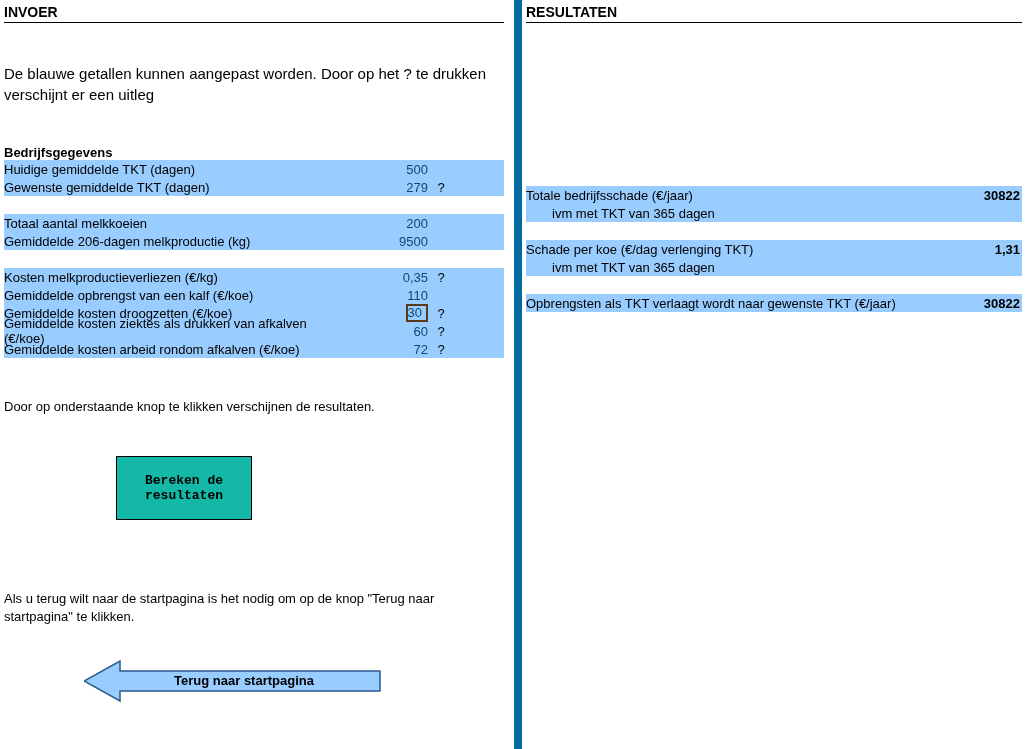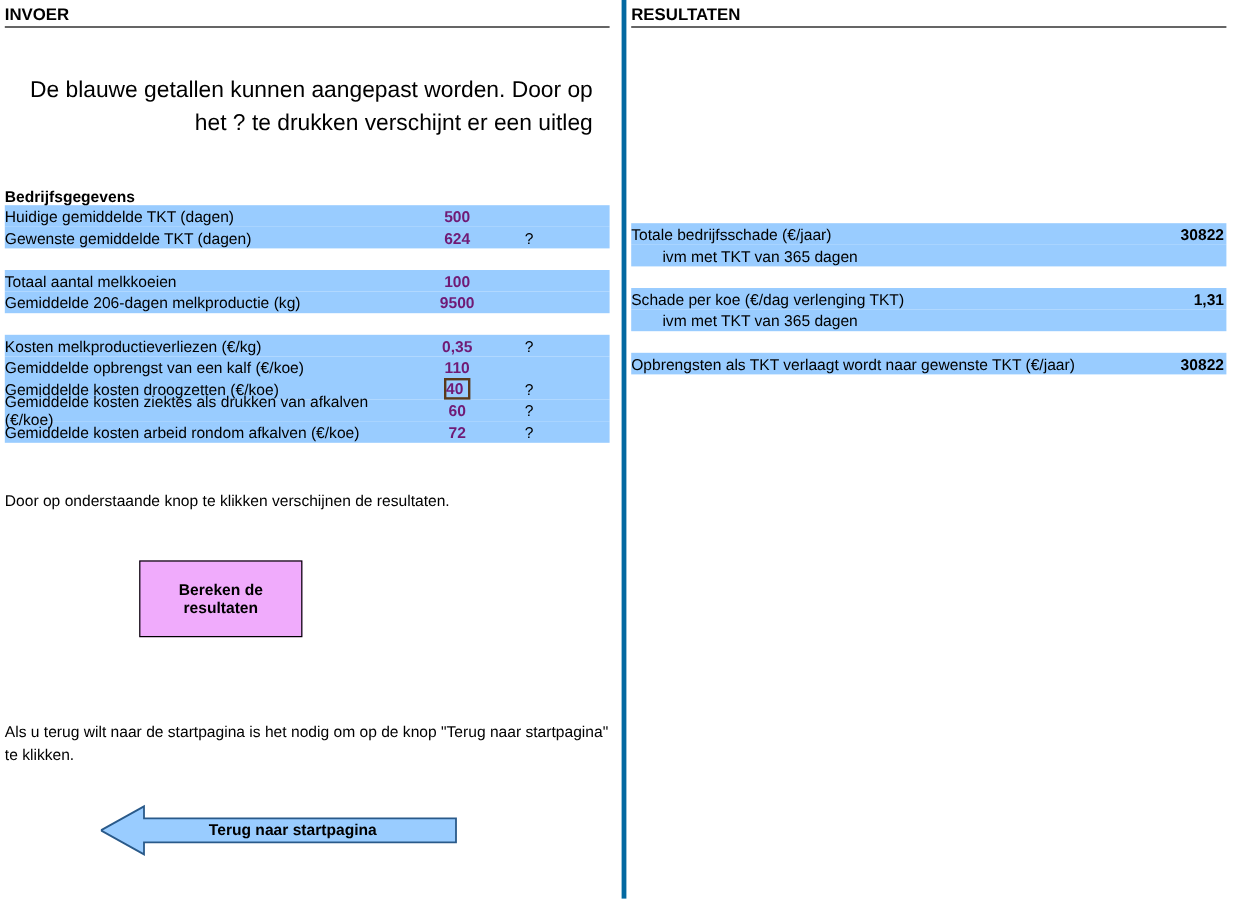--- a/index.html
+++ b/index.html
@@ -12,41 +12,40 @@
       height: 749px;
       position: relative;
     }
     .container {
       display: flex;
       width: 100%;
       height: 100%;
     }
     .left-pane {
       width: 522px;
-      border-right: 4px solid #0369a1;
+      border-right: 8px solid #0369a1;
       padding: 4px 10px 10px 4px;
       position: relative;
     }
     .right-pane {
       flex: 1;
       padding: 4px 10px 0 4px;
     }
     .header {
       font-weight: bold;
       font-size: 14px;
       border-bottom: 1px solid #000;
       padding-bottom: 2px;
       margin-bottom: 40px;
     }
     .instruction {
-      font-size: 19px;
+      font-size: 15px;
       margin-bottom: 40px;
       line-height: 1.4;
       max-width: 490px;
-      text-align: right;
     }
     .section-title {
       font-weight: bold;
       font-size: 13px;
       margin-bottom: 0;
     }
     .row {
       display: flex;
       align-items: center;
       height: 18px;
@@ -55,21 +54,21 @@
     .row.blue { background: #99ccff; }
     .row .label {
       width: 330px;
       padding-left: 0;
     }
     .row .value {
       width: 100px;
       text-align: right;
       padding-right: 6px;
     }
-    .row .value.blue-text { color: #701a75; font-weight: bold; text-align: center; }
+    .row .value.blue-text { color: #0c4a6e; font-weight: normal; }
     .row .result-value {
       text-align: right;
       font-weight: bold;
       width: 60px;
       margin-left: auto;
       padding-right: 2px;
     }
     .row .help {
       width: 14px;
       text-align: center;
@@ -87,30 +86,31 @@
       border: 2px solid #5a3a1a;
       display: inline-block;
       height: 18px;
       line-height: 14px;
       padding-right: 4px;
     }
     .button-calc {
       width: 136px;
       height: 64px;
       border: 1px solid #000;
-      background: #f0abfc;
+      background: #14b8a6;
       display: flex;
       align-items: center;
       justify-content: center;
       text-align: center;
       font-weight: bold;
       font-size: 13px;
       cursor: pointer;
       margin-left: 112px;
       margin-top: 40px;
+      font-family: Liberation Mono, monospace;
     }
     .text-below {
       margin-top: 70px;
       font-size: 13px;
       line-height: 1.4;
     }
     .back-arrow {
       margin-top: 30px;
       margin-left: 80px;
       display: flex;
@@ -128,28 +128,28 @@
     <div class="instruction">De blauwe getallen kunnen aangepast worden. Door op het ? te drukken verschijnt er een uitleg</div>
     <div class="section-title">Bedrijfsgegevens</div>
 
     <div class="row blue">
       <div class="label">Huidige gemiddelde TKT (dagen)</div>
       <div class="value blue-text">500</div>
       <div class="help"></div>
     </div>
     <div class="row blue">
       <div class="label">Gewenste gemiddelde TKT (dagen)</div>
-      <div class="value blue-text">624</div>
+      <div class="value blue-text">279</div>
       <div class="help">?</div>
     </div>
     <div class="spacer"></div>
 
     <div class="row blue">
       <div class="label">Totaal aantal melkkoeien</div>
-      <div class="value blue-text">100</div>
+      <div class="value blue-text">200</div>
       <div class="help"></div>
     </div>
     <div class="row blue">
       <div class="label">Gemiddelde 206-dagen melkproductie (kg)</div>
       <div class="value blue-text">9500</div>
       <div class="help"></div>
     </div>
     <div class="spacer"></div>
 
     <div class="row blue">
@@ -158,21 +158,21 @@
       <div class="help">?</div>
     </div>
     <div class="row blue">
       <div class="label">Gemiddelde opbrengst van een kalf (€/koe)</div>
       <div class="value blue-text">110</div>
       <div class="help"></div>
     </div>
     <div class="row blue">
       <div class="label">Gemiddelde kosten droogzetten (€/koe)</div>
       <div class="value blue-text">
-        <span class="selected-cell">40</span>
+        <span class="selected-cell">30</span>
       </div>
       <div class="help">?</div>
     </div>
     <div class="row blue">
       <div class="label">Gemiddelde kosten ziektes als drukken van afkalven (€/koe)</div>
       <div class="value blue-text">60</div>
       <div class="help">?</div>
     </div>
     <div class="row blue">
       <div class="label">Gemiddelde kosten arbeid rondom afkalven (€/koe)</div>

